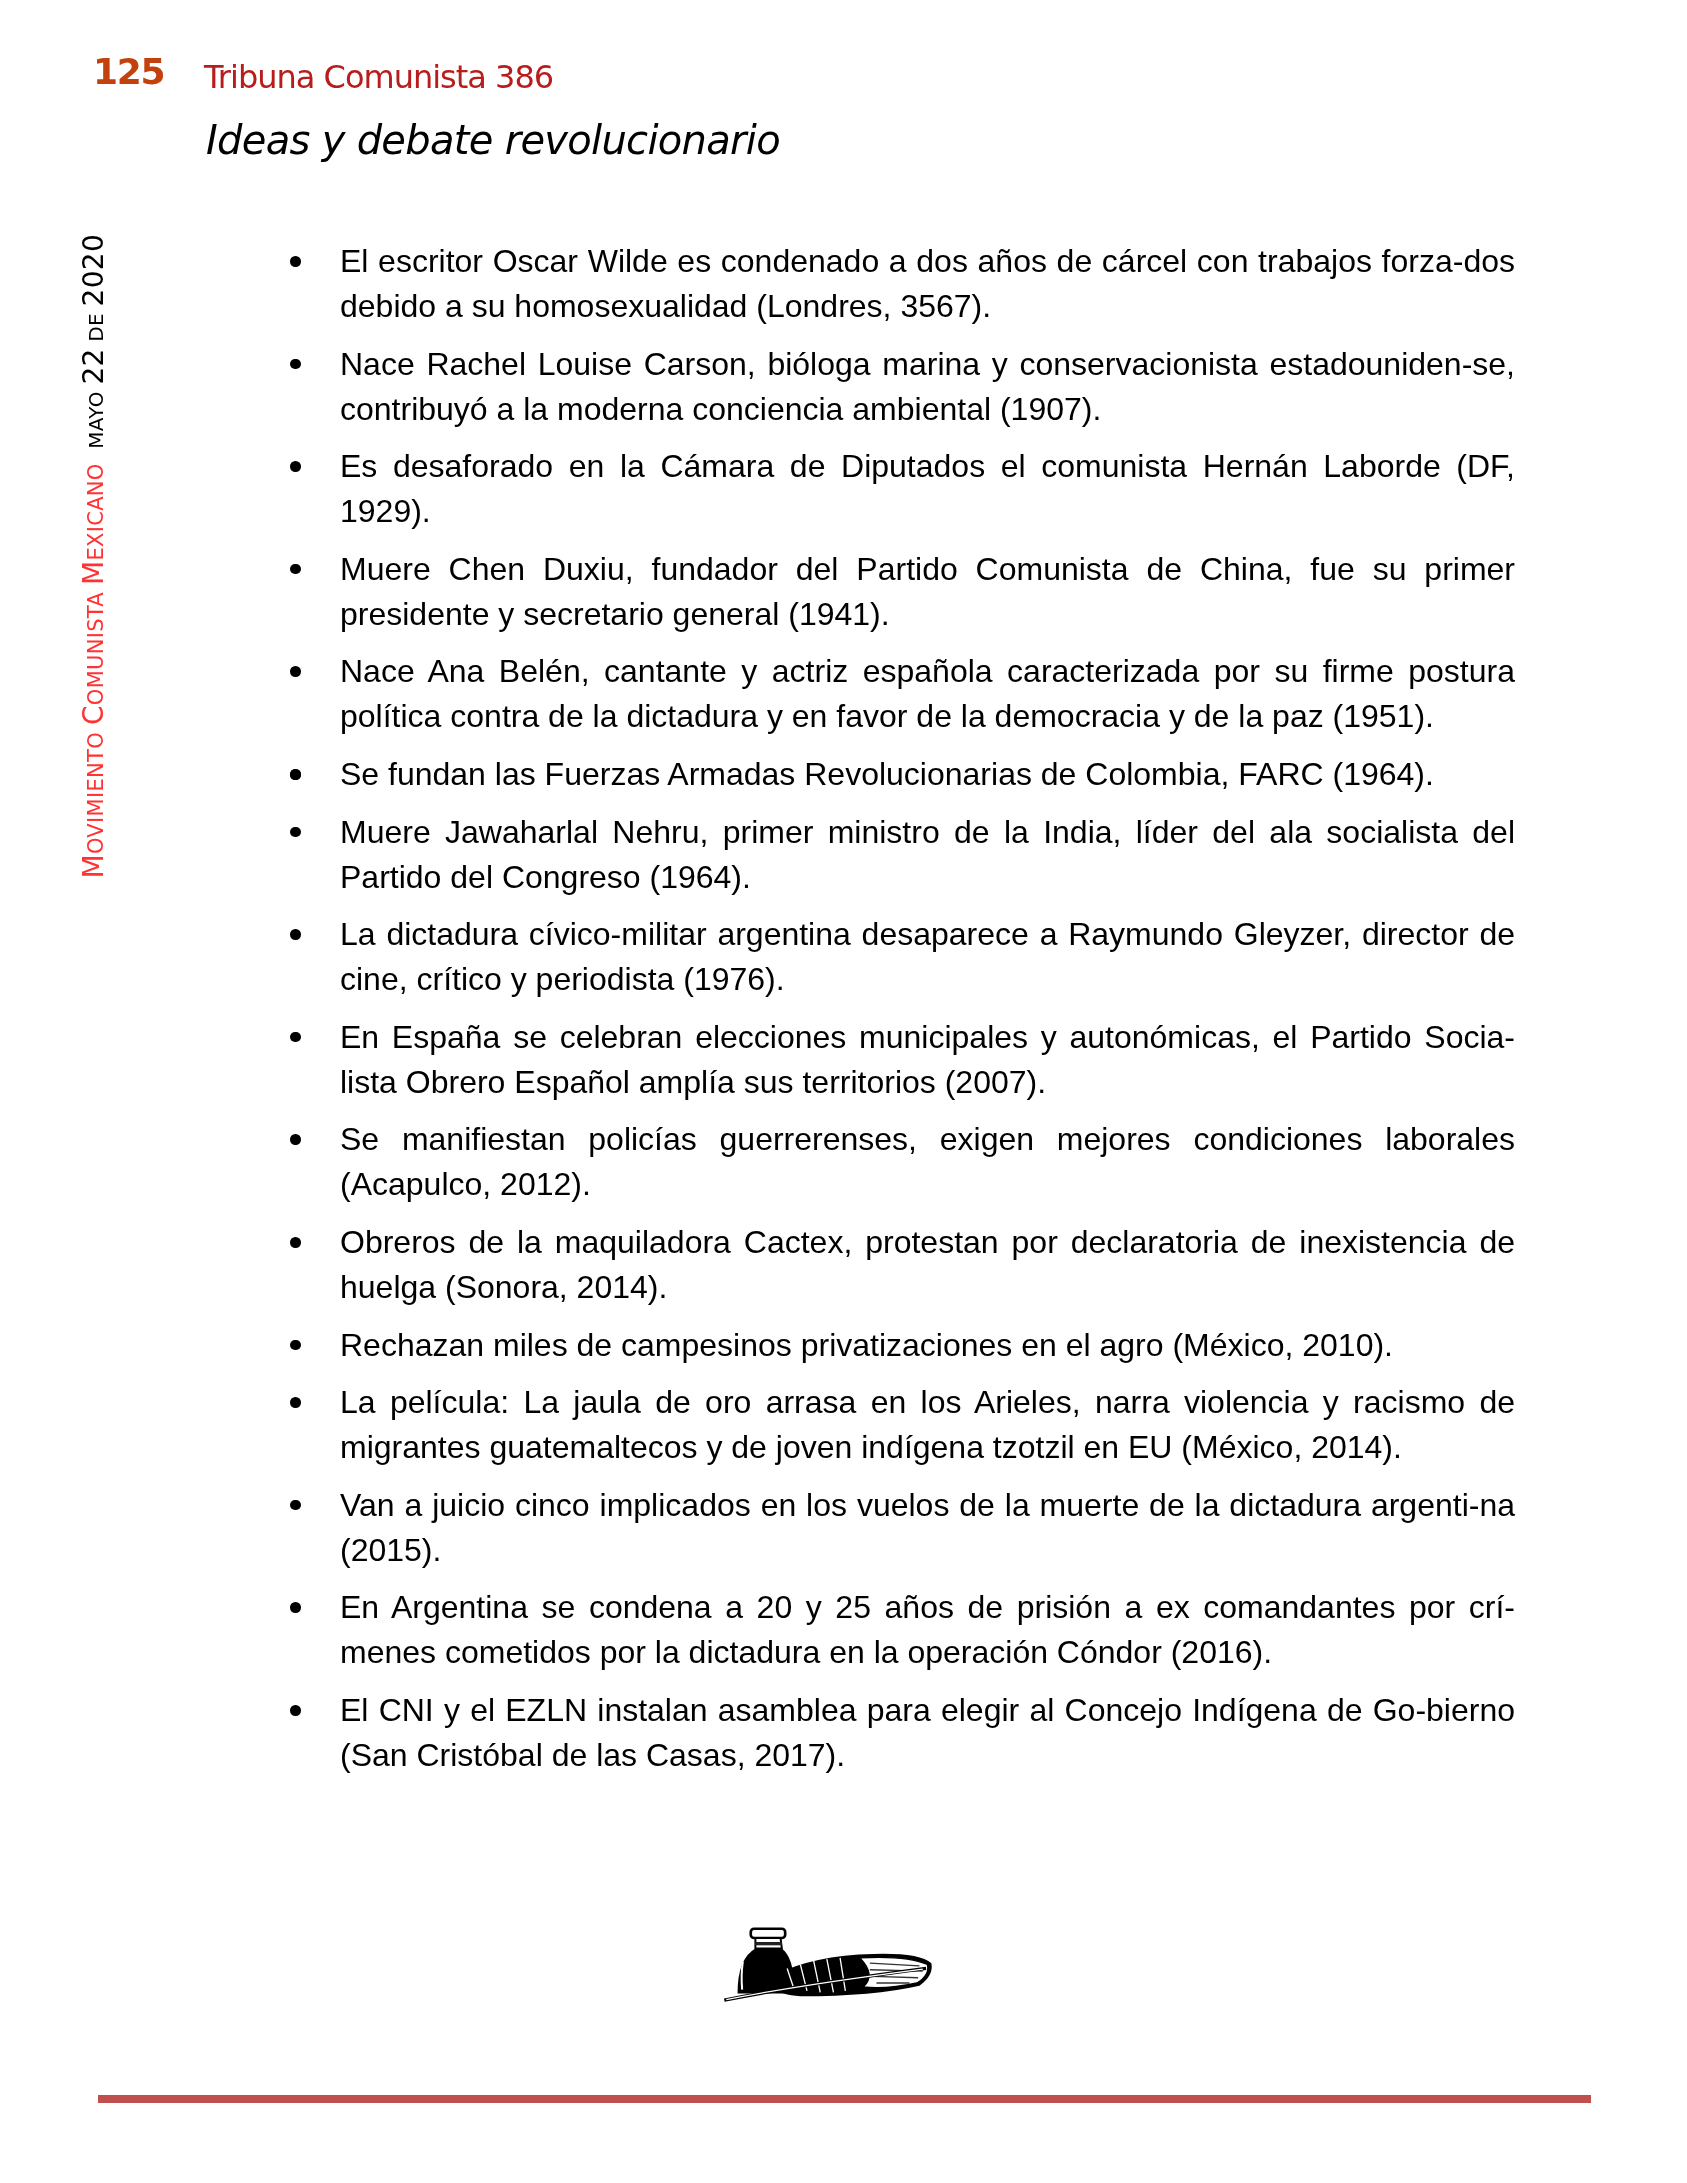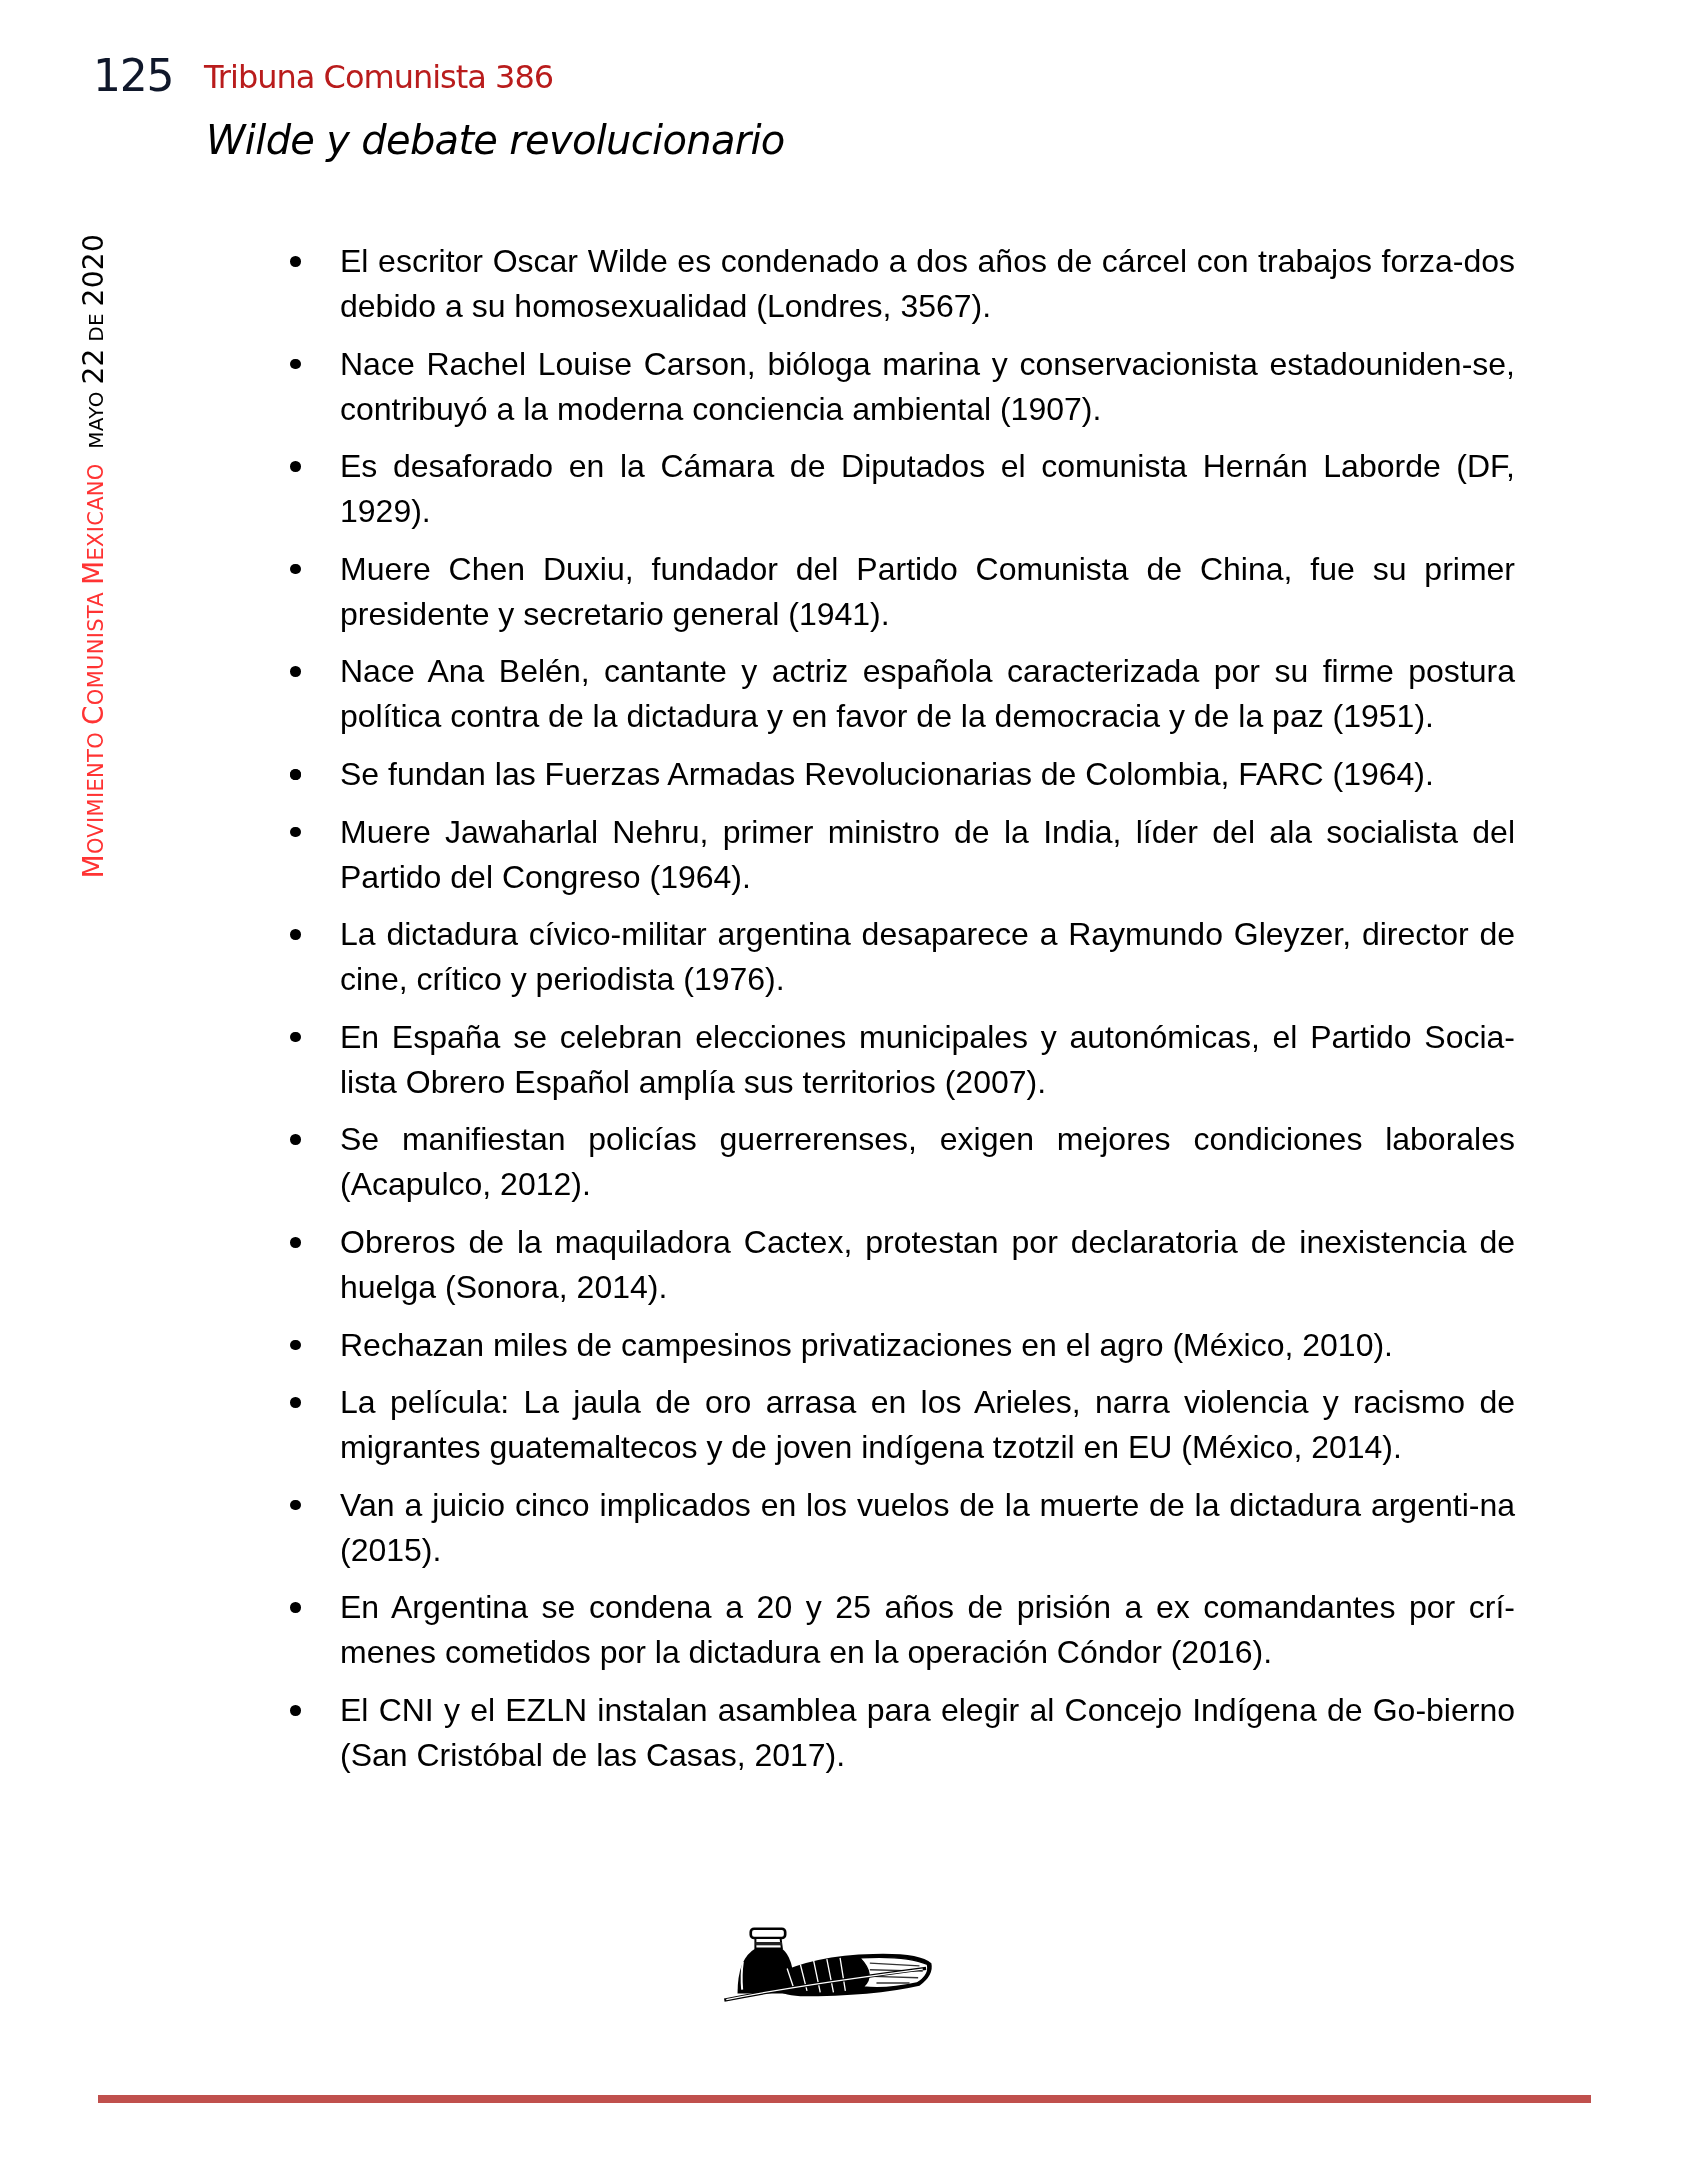--- a/index.html
+++ b/index.html
@@ -13,25 +13,25 @@
       position: relative;
       overflow: hidden;
       font-family: "Liberation Sans", sans-serif;
       color: #000000;
     }
     .page-number {
       position: absolute;
       left: 93px;
       top: 54px;
       font-family: "DejaVu Sans", sans-serif;
-      font-weight: normal;
-      font-size: 44px;
+      font-weight: bold;
+      font-size: 36px;
       line-height: 1;
       letter-spacing: -1.3px;
-      color: #0f172a;
+      color: #c2410c;
     }
     .pub-title {
       position: absolute;
       left: 204px;
       top: 61px;
       font-family: "DejaVu Sans", sans-serif;
       font-size: 32px;
       line-height: 1;
       letter-spacing: -1px;
       color: #b91c1c;
@@ -122,21 +122,21 @@
       width: 1493px;
       height: 8px;
       background: #c0504d;
     }
   </style>
 </head>
 <body>
 
 <div class="page-number">125</div>
 <div class="pub-title">Tribuna Comunista 386</div>
-<div class="pub-subtitle">Wilde y debate revolucionario</div>
+<div class="pub-subtitle">Ideas y debate revolucionario</div>
 
 <div class="sidebar">
   <span class="org"><span class="cap">M</span><span>OVIMIENTO </span><span class="cap">C</span><span>OMUNISTA </span><span class="cap">M</span><span>EXICANO</span></span>
   <span class="date"><span>MAYO </span><span class="big">22</span><span> DE </span><span class="big">2020</span></span>
 </div>
 
 <div class="content">
   <ul class="items">
     <li class="item"><span class="bullet"></span><span>El escritor Oscar Wilde es condenado a dos años de cárcel con trabajos forza-dos debido a su homosexualidad (Londres, 3567).</span></li>
     <li class="item"><span class="bullet"></span><span>Nace Rachel Louise Carson, bióloga marina y conservacionista estadouniden-se, contribuyó a la moderna conciencia ambiental (1907).</span></li>

